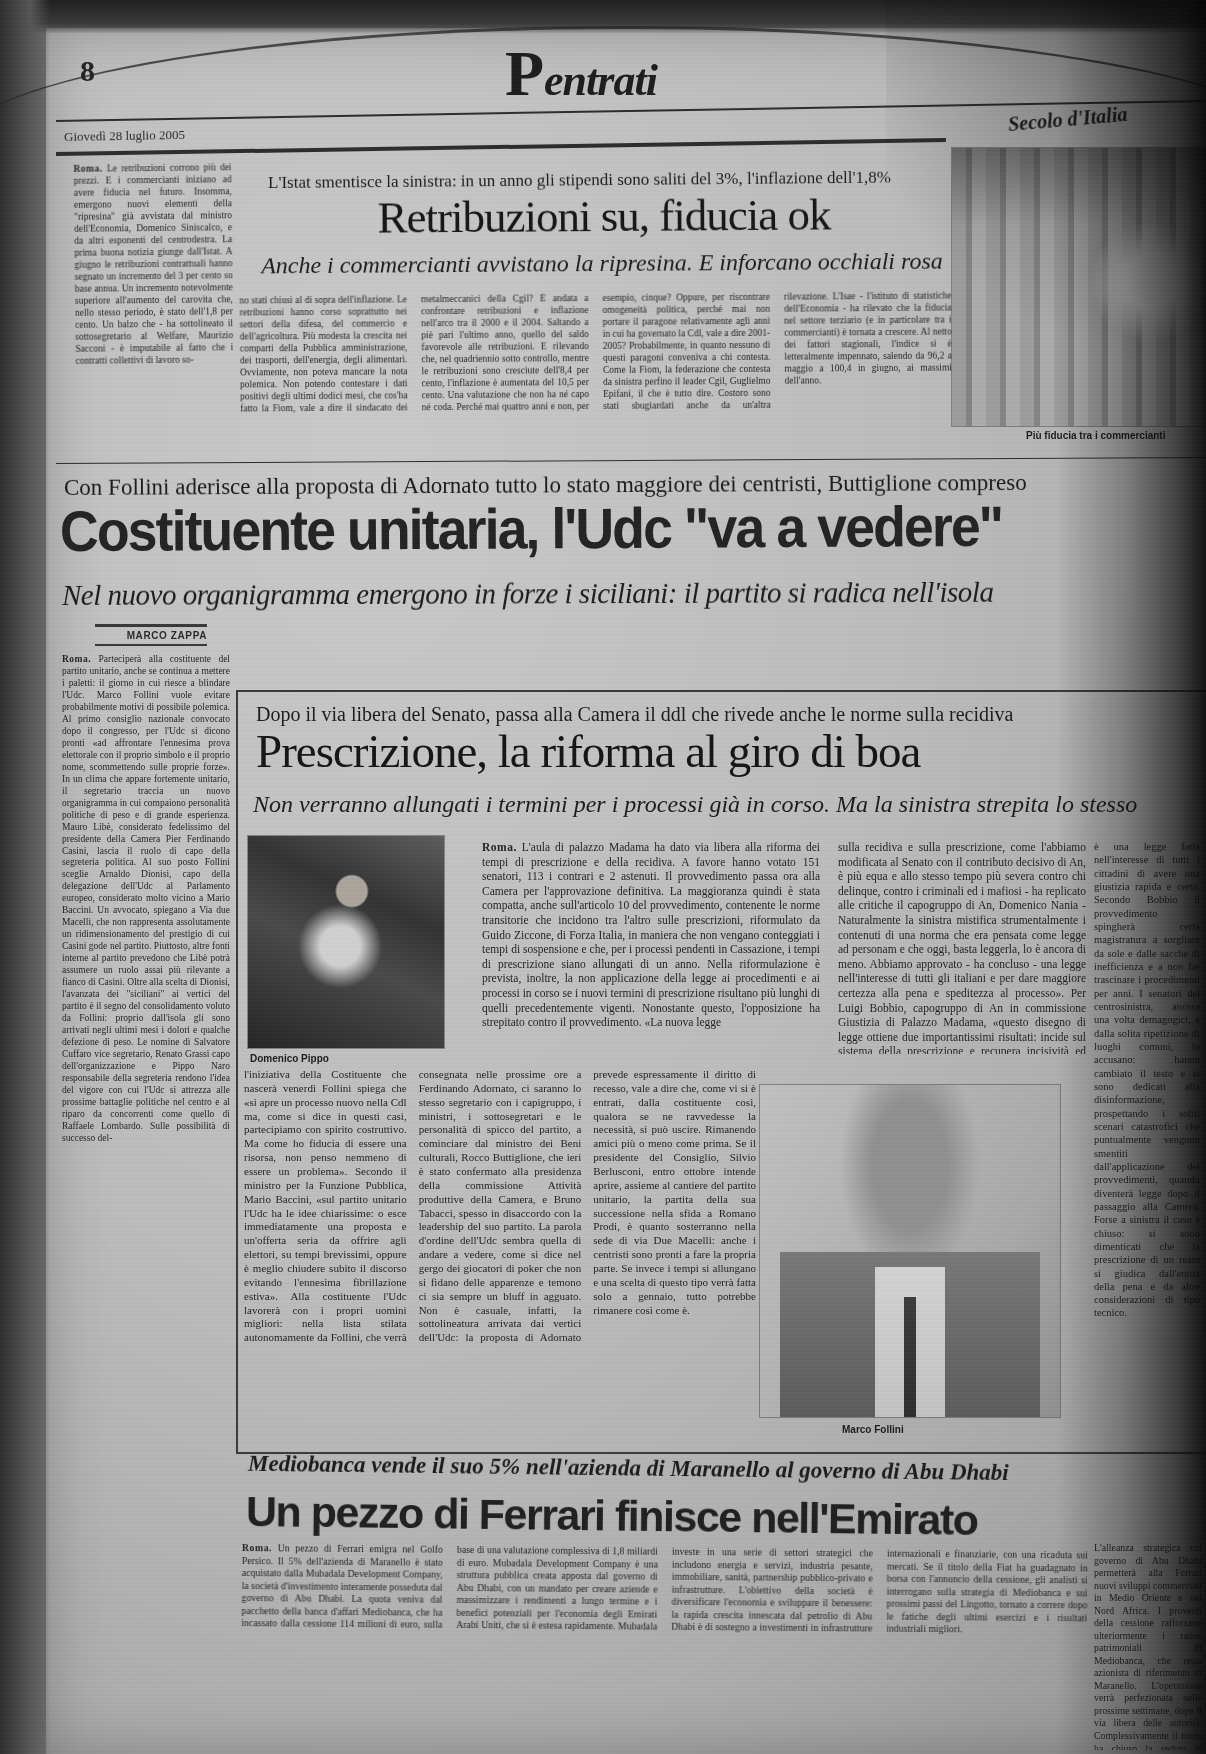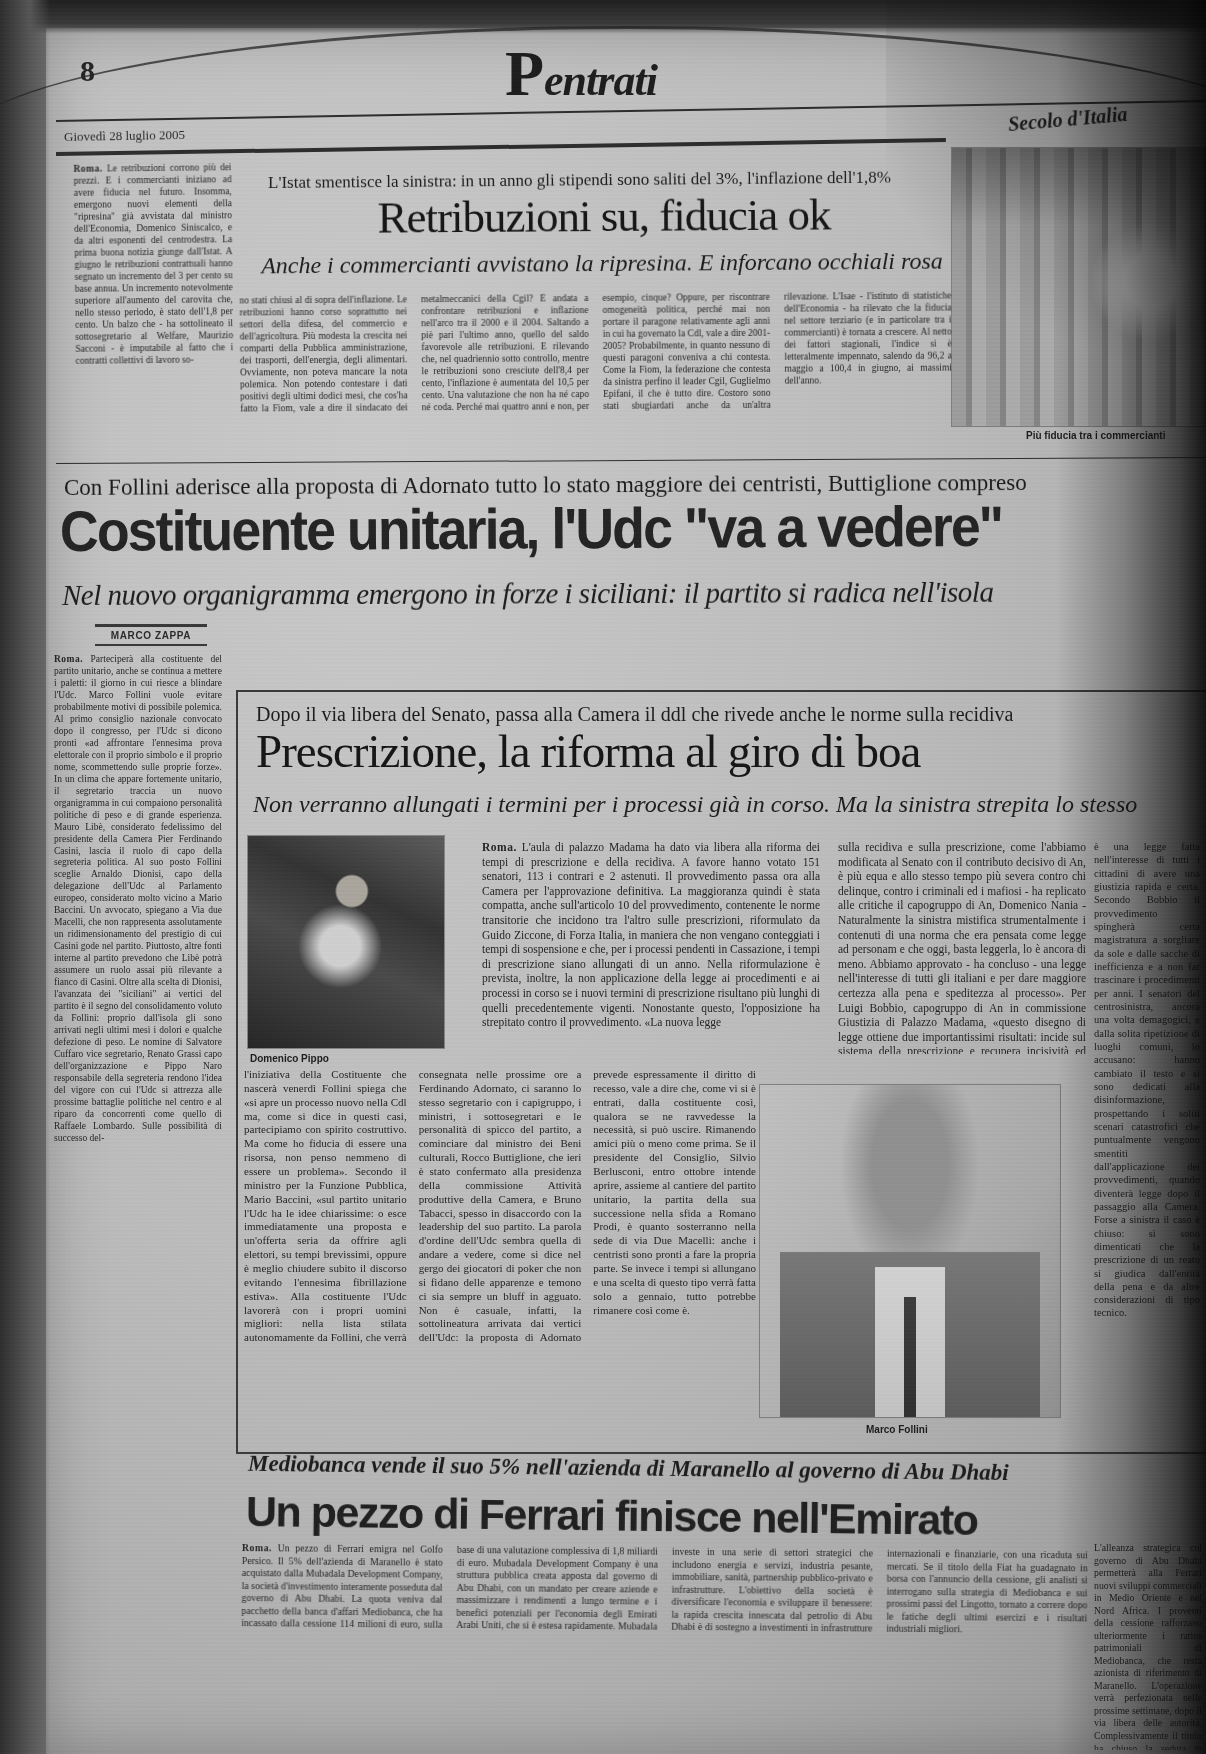--- a/index.html
+++ b/index.html
@@ -41,21 +41,21 @@
   .smalltext{font-size:9.5px;line-height:1.26;}
   .a1-body{column-count:4;column-gap:14px;}
   .photo{box-shadow:0 0 0 1px rgba(40,40,40,.4);}
   .caption{font-family:"Liberation Sans",sans-serif;font-size:10px;font-weight:bold;color:#1c1c1c;}
   
   .c-kicker{font-size:23px;color:#1b1b1b;transform:rotate(-.3deg);}
   .c-headline{font-family:"Liberation Sans",sans-serif;font-weight:bold;font-size:57px;letter-spacing:-2px;
         color:#242424;white-space:nowrap;transform:scaleX(.94) rotate(-.3deg);transform-origin:left center;}
   .c-subhead{font-size:29px;font-style:italic;letter-spacing:-.5px;color:#1d1d1d;white-space:nowrap;transform:rotate(-.2deg);}
   .byline{font-family:"Liberation Sans",sans-serif;font-size:10px;font-weight:bold;letter-spacing:.6px;
-        text-align:center;border-top:3px solid #383838;border-bottom:2px solid #383838;padding:3px 0;color:#2b2b2b;}
+        text-align:right;border-top:3px solid #383838;border-bottom:2px solid #383838;padding:3px 0;color:#2b2b2b;}
   
   .pbox{border:2px solid #3a3a3a;border-right:none;}
   .p-kicker{font-size:20px;color:#1c1c1c;}
   .p-headline{font-size:47px;letter-spacing:-1px;color:#161616;}
   .p-subhead{font-size:24px;font-style:italic;color:#1c1c1c;}
   .medtext{font-size:11.5px;line-height:1.27;}
   .cont-cols{column-count:3;column-gap:12px;font-size:11px;line-height:1.26;}
   
   .f-kicker{font-size:23px;font-weight:bold;font-style:italic;color:#1c1c1c;transform:rotate(.7deg);}
   .f-headline{font-family:"Liberation Sans",sans-serif;font-weight:bold;font-size:43px;letter-spacing:-1.5px;
@@ -116,41 +116,41 @@
 
   <div class="abs rule" style="left:56px;top:463px;width:1150px;height:1px;transform:rotate(-.3deg);"></div>
 
   <div class="abs c-kicker soft" style="left:64px;top:472px;width:1140px;white-space:nowrap;">Con Follini aderisce alla proposta di Adornato tutto lo stato maggiore dei centristi, Buttiglione compreso</div>
   <div class="abs soft" style="left:60px;top:498px;width:1146px;">
     <div class="c-headline">Costituente unitaria, l'Udc "va a vedere"</div>
   </div>
   <div class="abs c-subhead soft" style="left:62px;top:577px;width:1144px;">Nel nuovo organigramma emergono in forze i siciliani: il partito si radica nell'isola</div>
 
   <div class="abs byline" style="left:95px;top:624px;width:112px;">MARCO ZAPPA</div>
-  <div class="abs smalltext jt cut softer" style="left:54px;top:654px;width:168px;height:646px;">
+  <div class="abs smalltext jt cut softer" style="left:62px;top:654px;width:168px;height:646px;">
     <span class="dl">Roma.</span>
     <span>Parteciperà alla costituente del partito unitario, anche se continua a mettere i paletti: il giorno in cui riesce a blindare l'Udc. Marco Follini vuole evitare probabilmente motivi di possibile polemica. Al primo consiglio nazionale convocato dopo il congresso, per l'Udc si dicono pronti «ad affrontare l'ennesima prova elettorale con il proprio simbolo e il proprio nome, scommettendo sulle proprie forze». In un clima che appare fortemente unitario, il segretario traccia un nuovo organigramma in cui compaiono personalità politiche di peso e di grande esperienza. Mauro Libè, considerato fedelissimo del presidente della Camera Pier Ferdinando Casini, lascia il ruolo di capo della segreteria politica. Al suo posto Follini sceglie Arnaldo Dionisi, capo della delegazione dell'Udc al Parlamento europeo, considerato molto vicino a Mario Baccini. Un avvocato, spiegano a Via due Macelli, che non rappresenta assolutamente un ridimensionamento del prestigio di cui Casini gode nel partito. Piuttosto, altre fonti interne al partito prevedono che Libè potrà assumere un ruolo assai più rilevante a fianco di Casini. Oltre alla scelta di Dionisi, l'avanzata dei "siciliani" ai vertici del partito è il segno del consolidamento voluto da Follini: proprio dall'isola gli sono arrivati negli ultimi mesi i dolori e qualche defezione di peso. Le nomine di Salvatore Cuffaro vice segretario, Renato Grassi capo dell'organizzazione e Pippo Naro responsabile della segreteria rendono l'idea del vigore con cui l'Udc si attrezza alle prossime battaglie politiche nel centro e al riparo da concorrenti come quello di Raffaele Lombardo. Sulle possibilità di successo del-</span>
   </div>
 
   <div class="abs pbox" style="left:236px;top:690px;width:970px;height:760px;"></div>
   <div class="abs p-headline soft" style="left:256px;top:724px;width:900px;">Prescrizione, la riforma al giro di boa</div>
   <div class="abs p-kicker soft" style="left:256px;top:703px;width:880px;white-space:nowrap;">Dopo il via libera del Senato, passa alla Camera il ddl che rivede anche le norme sulla recidiva</div>
   <div class="abs p-subhead soft" style="left:253px;top:791px;width:900px;white-space:nowrap;">Non verranno allungati i termini per i processi già in corso. Ma la sinistra strepita lo stesso</div>
   <div class="abs photo ph-nania" style="left:248px;top:836px;width:196px;height:212px;"></div>
   <div class="abs caption softer" style="left:250px;top:1053px;">Domenico Pippo</div>
   <div class="abs medtext jt cut softer" style="left:482px;top:840px;width:338px;height:214px;">
     <span class="dl">Roma.</span>
     <span>L'aula di palazzo Madama ha dato via libera alla riforma dei tempi di prescrizione e della recidiva. A favore hanno votato 151 senatori, 113 i contrari e 2 astenuti. Il provvedimento passa ora alla Camera per l'approvazione definitiva. La maggioranza quindi è stata compatta, anche sull'articolo 10 del provvedimento, contenente le norme transitorie che incidono tra l'altro sulle prescrizioni, riformulato da Guido Ziccone, di Forza Italia, in maniera che non vengano conteggiati i tempi di sospensione e che, per i processi pendenti in Cassazione, i tempi di prescrizione siano allungati di un anno. Nella riformulazione è prevista, inoltre, la non applicazione della legge ai procedimenti e ai processi in corso se i nuovi termini di prescrizione risultano più lunghi di quelli precedentemente vigenti. Nonostante questo, l'opposizione ha strepitato contro il provvedimento. «La nuova legge</span>
   </div>
   <div class="abs medtext jt cut softer" style="left:838px;top:840px;width:248px;height:214px;">sulla recidiva e sulla prescrizione, come l'abbiamo modificata al Senato con il contributo decisivo di An, è più equa e allo stesso tempo più severa contro chi delinque, contro i criminali ed i mafiosi - ha replicato alle critiche il capogruppo di An, Domenico Nania - Naturalmente la sinistra mistifica strumentalmente i contenuti di una norma che era pensata come legge ad personam e che oggi, basta leggerla, lo è ancora di meno. Abbiamo approvato - ha concluso - una legge nell'interesse di tutti gli italiani e per dare maggiore certezza alla pena e speditezza al processo». Per Luigi Bobbio, capogruppo di An in commissione Giustizia di Palazzo Madama, «questo disegno di legge ottiene due importantissimi risultati: incide sul sistema della prescrizione e recupera incisività ed efficienza. Le norme sulla recidiva, sul bilanciamento di attenuanti e aggravanti. Non è una norma "salva Previti"</div>
   <div class="abs medtext jt cut softer" style="left:1094px;top:840px;width:106px;height:600px;font-size:10.5px;">è una legge fatta nell'interesse di tutti i cittadini di avere una giustizia rapida e certa. Secondo Bobbio il provvedimento spingherà certa magistratura a sorgliare da sole e dalle sacche di inefficienza e a non far trascinare i procedimenti per anni. I senatori del centrosinistra, ancora una volta demagogici, e dalla solita ripetizione di luoghi comuni, lo accusano: hanno cambiato il testo e si sono dedicati alla disinformazione, prospettando i soliti scenari catastrofici che puntualmente vengono smentiti dall'applicazione dei provvedimenti, quando diventerà legge dopo il passaggio alla Camera. Forse a sinistra il caso è chiuso: si sono dimenticati che la prescrizione di un reato si giudica dall'entità della pena e da altre considerazioni di tipo tecnico.</div>
 
   <div class="abs cont-cols jt cut softer" style="left:244px;top:1068px;width:512px;height:378px;">l'iniziativa della Costituente che nascerà venerdì Follini spiega che «si apre un processo nuovo nella Cdl ma, come si dice in questi casi, partecipiamo con spirito costruttivo. Ma come ho fiducia di essere una risorsa, non penso nemmeno di essere un problema». Secondo il ministro per la Funzione Pubblica, Mario Baccini, «sul partito unitario l'Udc ha le idee chiarissime: o esce immediatamente una proposta e un'offerta seria da offrire agli elettori, su tempi brevissimi, oppure è meglio chiudere subito il discorso evitando l'ennesima fibrillazione estiva». Alla costituente l'Udc lavorerà con i propri uomini migliori: nella lista stilata autonomamente da Follini, che verrà consegnata nelle prossime ore a Ferdinando Adornato, ci saranno lo stesso segretario con i capigruppo, i ministri, i sottosegretari e le personalità di spicco del partito, a cominciare dal ministro dei Beni culturali, Rocco Buttiglione, che ieri è stato confermato alla presidenza della commissione Attività produttive della Camera, e Bruno Tabacci, spesso in disaccordo con la leadership del suo partito. La parola d'ordine dell'Udc sembra quella di andare a vedere, come si dice nel gergo dei giocatori di poker che non si fidano delle apparenze e temono ci sia sempre un bluff in agguato. Non è casuale, infatti, la sottolineatura arrivata dai vertici dell'Udc: la proposta di Adornato prevede espressamente il diritto di recesso, vale a dire che, come vi si è entrati, dalla costituente così, qualora se ne ravvedesse la necessità, si può uscire. Rimanendo amici più o meno come prima. Se il presidente del Consiglio, Silvio Berlusconi, entro ottobre intende aprire, assieme al cantiere del partito unitario, la partita della sua successione nella sfida a Romano Prodi, è quanto sosterranno nella sede di via Due Macelli: anche i centristi sono pronti a fare la propria parte. Se invece i tempi si allungano e una scelta di questo tipo verrà fatta solo a gennaio, tutto potrebbe rimanere così come è.</div>
   <div class="abs photo ph-follini" style="left:760px;top:1085px;width:300px;height:332px;"></div>
-  <div class="abs caption softer" style="left:866px;top:1424px;">Marco Follini</div>
+  <div class="abs caption softer" style="left:842px;top:1424px;">Marco Follini</div>
 
   <div class="abs f-kicker soft" style="left:248px;top:1456px;width:860px;white-space:nowrap;">Mediobanca vende il suo 5% nell'azienda di Maranello al governo di Abu Dhabi</div>
   <div class="abs f-headline soft" style="left:246px;top:1487px;width:860px;white-space:nowrap;">Un pezzo di Ferrari finisce nell'Emirato</div>
   <div class="abs f-body jt cut softer" style="left:242px;top:1542px;width:846px;height:208px;">
     <span class="dl">Roma.</span>
     <span>Un pezzo di Ferrari emigra nel Golfo Persico. Il 5% dell'azienda di Maranello è stato acquistato dalla Mubadala Development Company, la società d'investimento interamente posseduta dal governo di Abu Dhabi. La quota veniva dal pacchetto della banca d'affari Mediobanca, che ha incassato dalla cessione 114 milioni di euro, sulla base di una valutazione complessiva di 1,8 miliardi di euro. Mubadala Development Company è una struttura pubblica creata apposta dal governo di Abu Dhabi, con un mandato per creare aziende e massimizzare i rendimenti a lungo termine e i benefici potenziali per l'economia degli Emirati Arabi Uniti, che si è estesa rapidamente. Mubadala investe in una serie di settori strategici che includono energia e servizi, industria pesante, immobiliare, sanità, partnership pubblico-privato e infrastrutture. L'obiettivo della società è diversificare l'economia e sviluppare il benessere: la rapida crescita innescata dal petrolio di Abu Dhabi è di sostegno a investimenti in infrastrutture internazionali e finanziarie, con una ricaduta sui mercati. Se il titolo della Fiat ha guadagnato in borsa con l'annuncio della cessione, gli analisti si interrogano sulla strategia di Mediobanca e sui prossimi passi del Lingotto, tornato a correre dopo le fatiche degli ultimi esercizi e i risultati industriali migliori.</span>
   </div>
   <div class="abs jt cut softer" style="left:1094px;top:1542px;width:108px;height:208px;font-size:9.8px;line-height:1.28;">L'alleanza strategica col governo di Abu Dhabi permetterà alla Ferrari nuovi sviluppi commerciali in Medio Oriente e nel Nord Africa. I proventi della cessione rafforzano ulteriormente i ratios patrimoniali di Mediobanca, che resta azionista di riferimento di Maranello. L'operazione verrà perfezionata nelle prossime settimane, dopo il via libera delle autorità. Complessivamente il titolo ha chiuso la seduta in rialzo.</div>
 
   <div class="curl2"></div>

